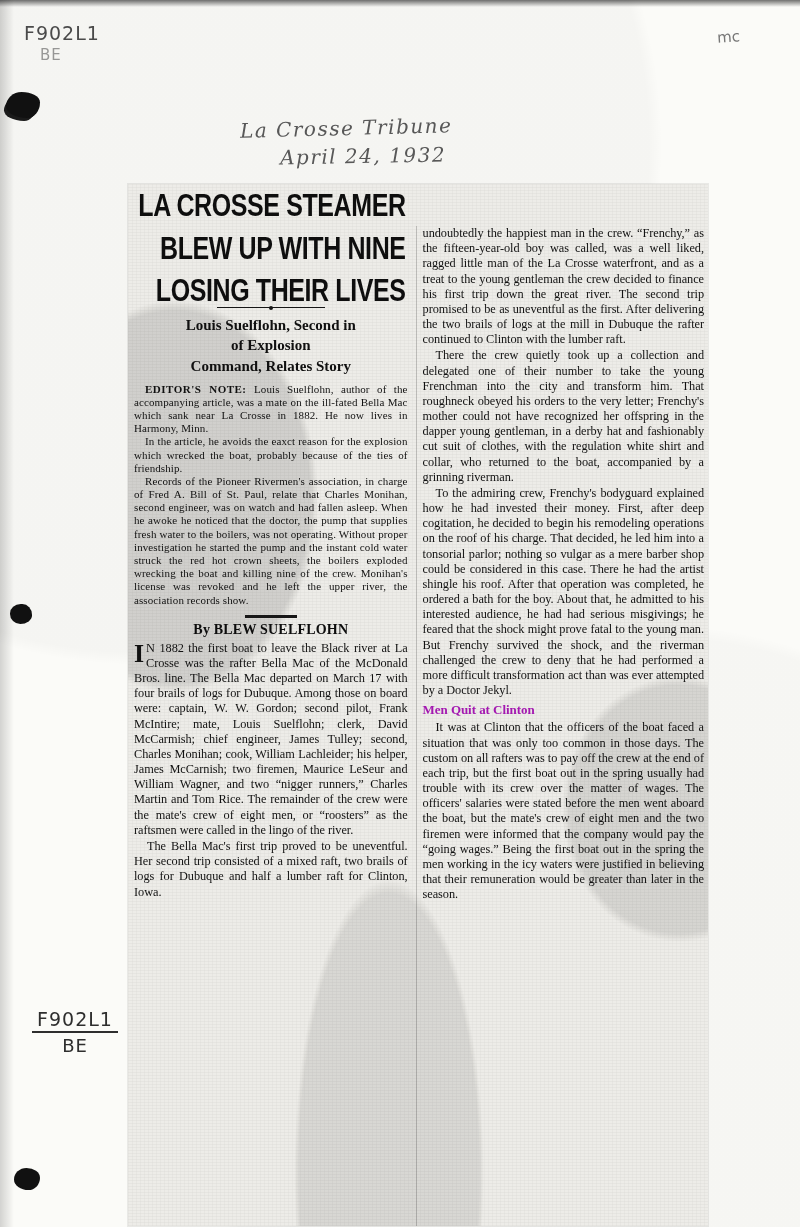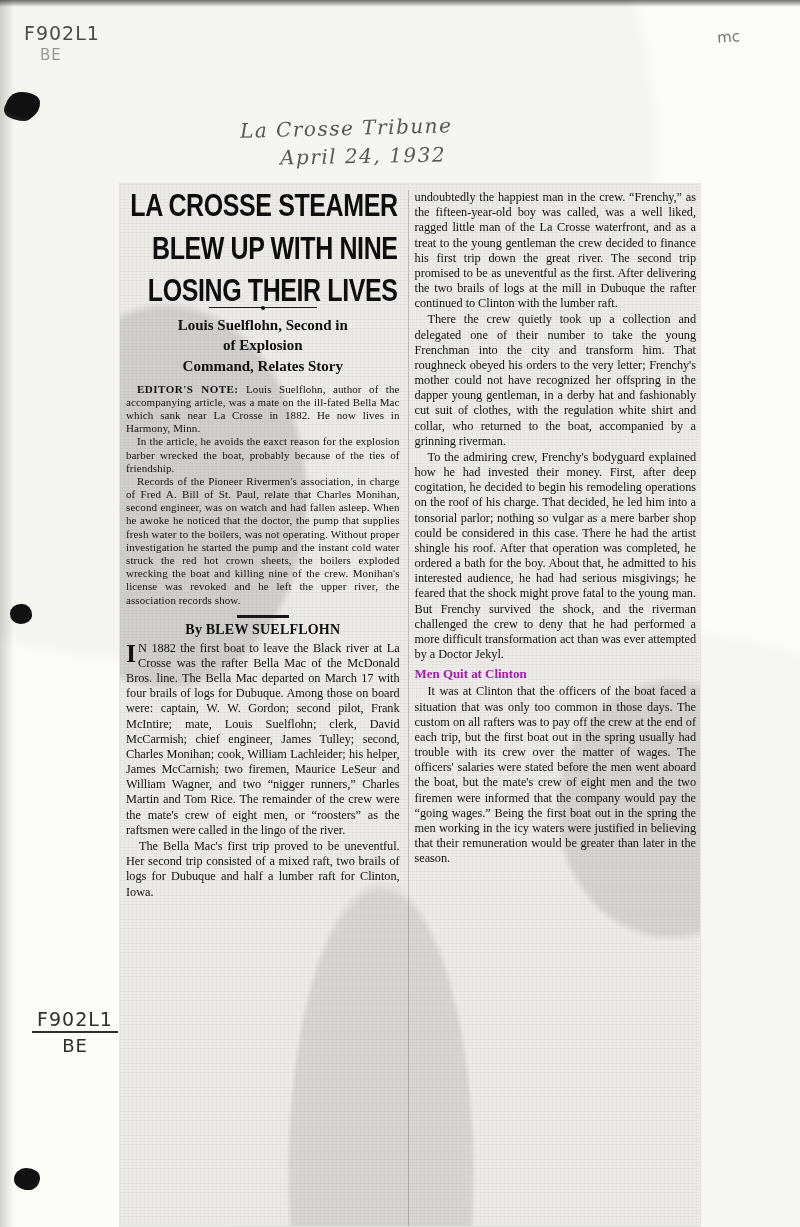--- a/index.html
+++ b/index.html
@@ -63,21 +63,21 @@
   }
   #hw-date{
     position:absolute;left:280px;top:144px;
     font-family:"DejaVu Serif", serif;
     font-style:italic;font-size:20px;color:#585858;
     letter-spacing:1.5px;transform:rotate(-1deg);
   }
 
   
   #clipping{
-    position:absolute;left:120px;top:184px;
+    position:absolute;left:128px;top:184px;
     width:580px;height:1042px;
     background:#e9e8e4;
     box-shadow:0 0 0 1px rgba(0,0,0,.07);
     filter:contrast(1.04);
   }
   #clipping::before{
     content:"";position:absolute;inset:0;pointer-events:none;
     background:
       repeating-linear-gradient(0deg, rgba(0,0,0,.035) 0 1px, transparent 1px 3px),
       repeating-linear-gradient(90deg, rgba(0,0,0,.03) 0 1px, transparent 1px 4px);
@@ -88,21 +88,21 @@
     background:
       radial-gradient(ellipse at 8% 30%, rgba(120,120,120,.22) 0 18%, transparent 19%),
       radial-gradient(ellipse at 95% 60%, rgba(120,120,120,.18) 0 14%, transparent 15%),
       radial-gradient(ellipse at 45% 95%, rgba(120,120,120,.16) 0 20%, transparent 21%);
     mix-blend-mode:multiply;
   }
 
   .cols{position:absolute;inset:0;display:flex;padding:6px 4px 0 6px;box-sizing:border-box;}
   .col{position:relative;z-index:2;}
   .col-left{width:278px;padding-right:8px;}
-  .col-right{width:286px;padding-left:6px;border-left:1px solid rgba(0,0,0,.18);}
+  .col-right{width:286px;padding-left:6px;border-left:1px solid rgba(0,0,0,.18);margin-top:36px;}
 
   
   .headline{
     font-family:"Liberation Sans", sans-serif;
     font-weight:bold;
     font-size:25px;line-height:1.02;
     letter-spacing:-.4px;
     color:#121212;
     text-align:right;
     margin:0 2px 2px 0;
@@ -212,21 +212,21 @@
         <div class="hl-rule"></div>
 
         <h2 class="subhead">
           <span class="sh-line">Louis Suelflohn, Second in</span>
           <span class="sh-line">of Explosion</span>
           <span class="sh-line">Command, Relates Story</span>
         </h2>
 
         <div class="editors-note">
           <p><span class="en-label">EDITOR'S NOTE:</span><span> Louis Suelflohn, author of the accompanying article, was a mate on the ill-fated Bella Mac which sank near La Crosse in 1882. He now lives in Harmony, Minn.</span></p>
-          <p>In the article, he avoids the eaxct reason for the explosion barber wrecked the boat, probably because of the ties of friendship.</p>
+          <p>In the article, he avoids the eaxct reason for the explosion which wrecked the boat, probably because of the ties of friendship.</p>
           <p>Records of the Pioneer Rivermen's association, in charge of Fred A. Bill of St. Paul, relate that Charles Monihan, second engineer, was on watch and had fallen asleep. When he awoke he noticed that the doctor, the pump that supplies fresh water to the boilers, was not operating. Without proper investigation he started the pump and the instant cold water struck the red hot crown sheets, the boilers exploded wrecking the boat and killing nine of the crew. Monihan's license was revoked and he left the upper river, the association records show.</p>
         </div>
 
         <div class="byline-rule"></div>
         <div class="byline">By BLEW SUELFLOHN</div>
 
         <div class="body">
           <p class="dropcap-para"><span class="dropcap">I</span><span>N 1882 the first boat to leave the Black river at La Crosse was the rafter Bella Mac of the McDonald Bros. line. The Bella Mac departed on March 17 with four brails of logs for Dubuque. Among those on board were: captain, W. W. Gordon; second pilot, Frank McIntire; mate, Louis Suelflohn; clerk, David McCarmish; chief engineer, James Tulley; second, Charles Monihan; cook, William Lachleider; his helper, James McCarnish; two firemen, Maurice LeSeur and William Wagner, and two “nigger runners,” Charles Martin and Tom Rice. The remainder of the crew were the mate's crew of eight men, or “roosters” as the raftsmen were called in the lingo of the river.</span></p>
           <p>The Bella Mac's first trip proved to be uneventful. Her second trip consisted of a mixed raft, two brails of logs for Dubuque and half a lumber raft for Clinton, Iowa.</p>
         </div>

